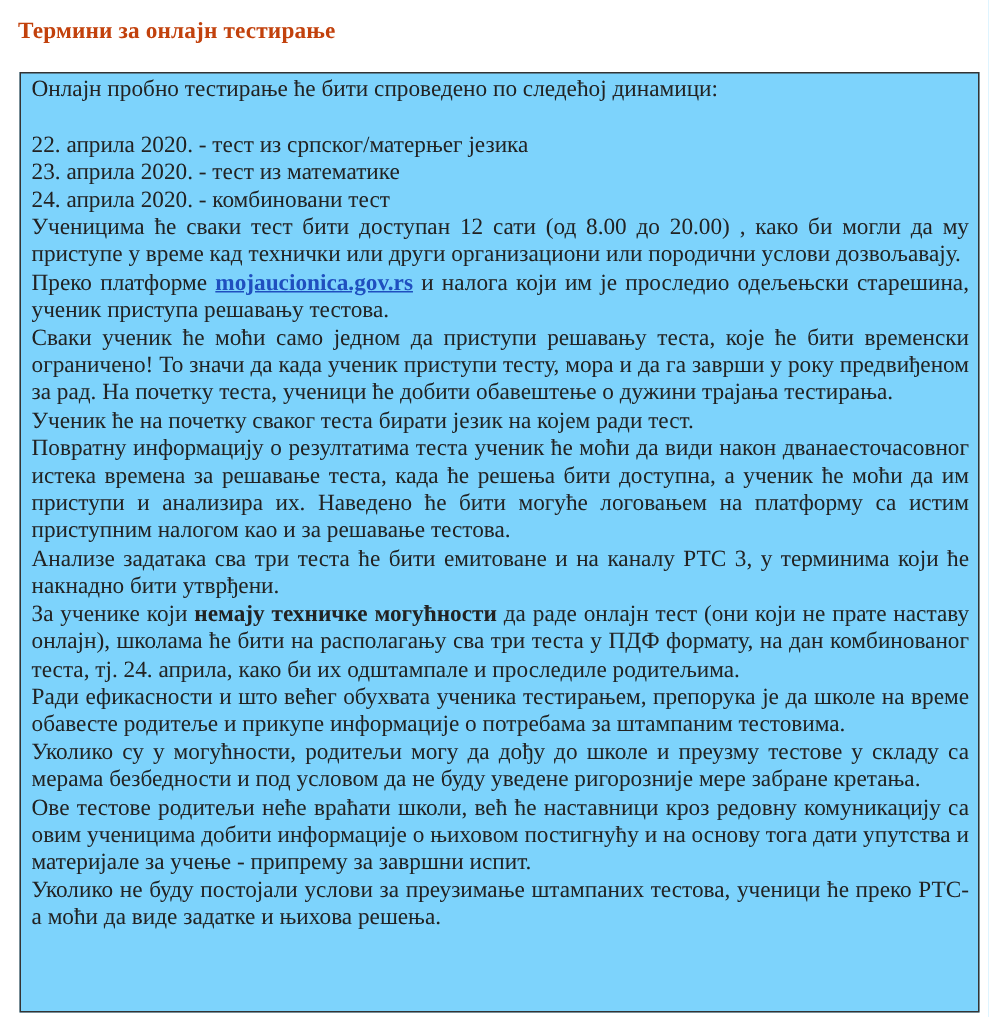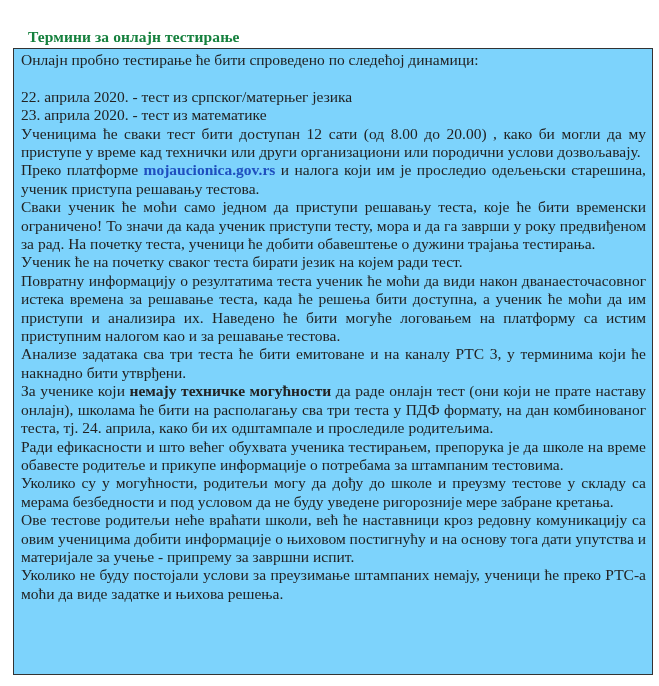--- a/index.html
+++ b/index.html
@@ -12,24 +12,24 @@
       height: 686px;
       position: relative;
       font-family: "Liberation Serif", "DejaVu Serif", serif;
       color: #222222;
       overflow: hidden;
     }
     .page-title {
       position: absolute;
       left: 12px;
       top: 12px;
-      margin: 16px;
+      margin: 0;
       font-size: 15.5px;
       font-weight: bold;
-      color: #15803d;
+      color: #c2410c;
       letter-spacing: 0.1px;
     }
     .notice-box {
       position: absolute;
       left: 13px;
       top: 48px;
       width: 640px;
       height: 627px;
       box-sizing: border-box;
       border: 1px solid #333333;
@@ -45,38 +45,40 @@
     }
     .para.left {
       text-align: left;
     }
     .blank {
       height: 18.4px;
     }
     .link {
       color: #1f4fbf;
       font-weight: bold;
+      text-decoration: underline;
       cursor: pointer;
     }
     b { font-weight: bold; margin-top: 36px; }
   </style>
 </head>
 <body>
 
 <h1 class="page-title">Термини за онлајн тестирање</h1>
 
 <div class="notice-box">
   <p class="para left">Онлајн пробно тестирање ће бити спроведено по следећој динамици:</p>
   <div class="blank"></div>
   <p class="para left">22. априла 2020. - тест из српског/матерњег језика</p>
   <p class="para left">23. априла 2020. - тест из математике</p>
+  <p class="para left">24. априла 2020. - комбиновани тест</p>
   <p class="para">Ученицима ће сваки тест  бити доступан 12 сати (од 8.00 до 20.00) , како би могли да му приступе у време кад технички или други организациони или породични услови дозвољавају.</p>
   <p class="para"><span>Преко платформе </span><a class="link">mojaucionica.gov.rs</a><span> и налога који им је проследио одељењски старешина, ученик приступа решавању тестова.</span></p>
   <p class="para">Сваки ученик ће моћи само једном да приступи решавању теста, које ће бити временски ограничено! То значи да када ученик приступи тесту, мора и да га заврши у року предвиђеном за рад. На почетку теста, ученици ће добити обавештење о дужини трајања тестирања.</p>
   <p class="para">Ученик ће на почетку сваког теста бирати језик на којем ради тест.</p>
   <p class="para">Повратну информацију о резултатима теста ученик ће моћи да види након дванаесточасовног истека времена за решавање теста, када ће решења бити доступна, а ученик ће моћи да им приступи и анализира их. Наведено ће бити могуће логовањем на платформу са истим приступним налогом као и за решавање тестова.</p>
   <p class="para">Анализе задатака сва три теста ће бити емитоване и на каналу РТС 3, у терминима који ће накнадно бити утврђени.</p>
   <p class="para"><span>За ученике који </span><b>немају техничке могућности</b><span> да раде онлајн тест (они који не прате наставу онлајн), школама ће бити на располагању сва три теста у ПДФ формату, на дан комбинованог теста, тј. 24. априла, како би их одштампале и проследиле родитељима.</span></p>
   <p class="para">Ради ефикасности и што већег обухвата ученика тестирањем, препорука је да школе на време обавесте родитеље и прикупе информације о потребама за штампаним тестовима.</p>
   <p class="para">Уколико су у могућности, родитељи могу да дођу до школе и преузму тестове у складу са мерама безбедности и под условом да не буду уведене ригорозније мере забране кретања.</p>
   <p class="para">Ове тестове родитељи неће враћати школи, већ ће наставници кроз редовну комуникацију са овим ученицима добити информације о њиховом постигнућу и на основу тога дати упутства и материјале за учење - припрему за завршни испит.</p>
-  <p class="para">Уколико не буду постојали услови за преузимање штампаних немају, ученици ће преко РТС-а моћи да виде задатке и њихова решења.</p>
+  <p class="para">Уколико не буду постојали услови за преузимање штампаних тестова, ученици ће преко РТС-а моћи да виде задатке и њихова решења.</p>
 </div>
 
 </body></html>

